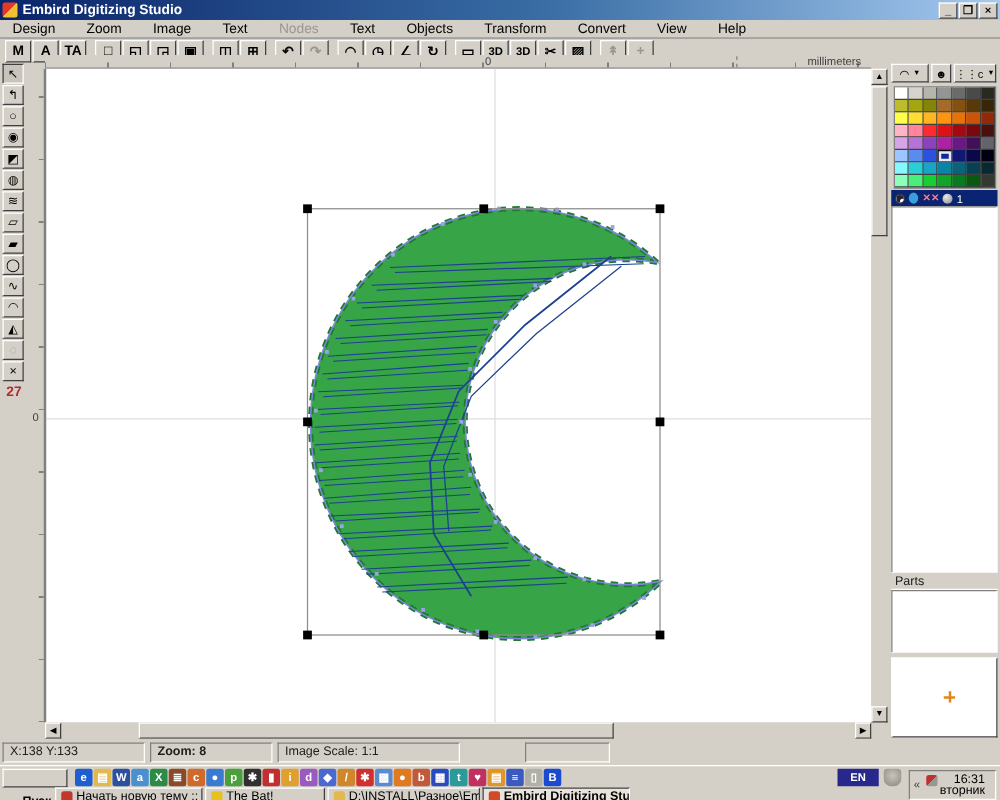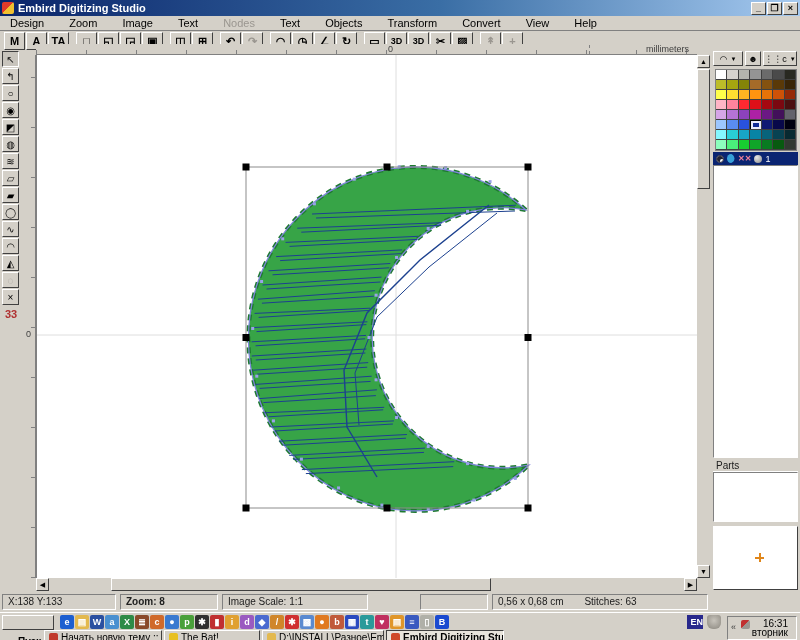--- a/index.html
+++ b/index.html
@@ -83,21 +83,21 @@
   #startbtn { position:absolute; left:2px; top:2px; width:52px; height:15px; display:flex; align-items:center; gap:20px; padding-left:3px; font-weight:bold; font-size:10px;flex-direction:column; }
   .flag { width:9px; height:9px; display:grid; grid-template-columns:1fr 1fr; }
   .flag i { display:block; }
   #quicklaunch { position:absolute; left:60px; top:2px; display:flex; gap:1px; }
   .qlicon { width:14px; height:14px; border-radius:2px; font-size:9px; font-weight:bold; color:#fff; display:flex; align-items:center; justify-content:center; }
   #taskwins { position:absolute; left:44px; top:17px; display:flex; gap:2px; }
   .taskwin { height:14px; display:flex; align-items:center; gap:3px; padding:0 4px; font-size:10px; white-space:nowrap; overflow:hidden; }
   .taskwin.active { font-weight:bold; background:#e8e4dc; border-color:#404040 #ffffff #ffffff #404040; }
   .twicon { width:9px; height:9px; border-radius:2px; flex:0 0 auto; }
   #tray { position:absolute; right:0; top:0; height:28px; display:flex; align-items:center; }
-  #langbox { width:16px; height:14px; background:#28288c; color:#fff; font-size:9px; font-weight:bold; text-align:right; line-height:14px; margin-top:-10px; }
+  #langbox { width:33px; height:14px; background:#28288c; color:#fff; font-size:9px; font-weight:bold; text-align:center; line-height:14px; margin-top:-10px; }
   #handicon { width:14px; height:14px; margin:-10px 4px 0 4px; background:radial-gradient(circle at 50% 40%,#c8c4bc,#8a867e); border-radius:3px 3px 6px 6px; }
   #clockcell { width:70px; height:24px; margin:2px 3px 0 2px; font-size:10px; position:relative; }
   #clockcell .time { position:absolute; right:8px; top:1px; }
   #clockcell .day { position:absolute; right:8px; bottom:1px; }
   #clockcell .chev { position:absolute; left:3px; top:5px; font-size:9px; color:#404040; }
   #clockcell .trayico { position:absolute; left:13px; top:3px; width:9px; height:9px; background:linear-gradient(135deg,#c03030 0 50%,#9a9690 50% 100%); border-radius:2px; }
 </style>
 </head>
 <body>
 
@@ -220,21 +220,21 @@
       <div class="ltool raised">≋</div>
       <div class="ltool raised">▱</div>
       <div class="ltool raised">▰</div>
       <div class="ltool raised">◯</div>
       <div class="ltool raised">∿</div>
       <div class="ltool raised">◠</div>
       <div class="ltool raised">◭</div>
       <div class="ltool raised dis">◌</div>
       <div class="ltool raised">×</div>
     </div>
-  <div id="toolnum">33</div>
+  <div id="toolnum">27</div>
 </div>
 
 <div id="canvas" class="abs">
   <svg id="cansvg" width="661" height="523" viewBox="0 0 661 523" xmlns="http://www.w3.org/2000/svg">
       <line x1="359" y1="0" x2="359" y2="523" stroke="#dedede" stroke-width="1"></line>
       <line x1="0" y1="280" x2="661" y2="280" stroke="#dedede" stroke-width="1"></line>
       <path d="M489,155 A167,172 0 1 0 492,410 A130,130 0 1 1 489,155 Z" fill="#37a447" stroke="#1e7a30" stroke-width="4" stroke-dasharray="6 5"></path>
       <path d="M489,155 A167,172 0 1 0 492,410 A130,130 0 1 1 489,155 Z" fill="none" stroke="#8086de" stroke-width="1.2"></path>
       <line x1="275.01701414766967" y1="159" x2="478.98298585233033" y2="150.2" stroke="#1c418f" stroke-width="1"></line>
       <line x1="477.98298585233033" y1="156" x2="279.01701414766967" y2="163" stroke="#1c418f" stroke-width="1"></line>
@@ -409,24 +409,20 @@
   <div id="preview" class="raised">
     <span class="plus-marker"></span>
   </div>
 </div>
 
 <div id="statusbar" class="abs">
   <span class="spanel sunkpanel" style="left:2px; width:114px;">X:138  Y:133</span>
   <span class="spanel sunkpanel" style="left:120px; width:98px;font-weight:bold;">Zoom: 8</span>
   <span class="spanel sunkpanel" style="left:222px; width:146px;">Image Scale: 1:1</span>
   <span class="spanel sunkpanel" style="left:420px; width:68px; background:#d4d0c8;"></span>
-  <span class="spanel sunkpanel" style="left:492px; width:216px;">
-    <span>0,56 x 0,68 cm</span>
-    <span style="margin-left:18px;">Stitches: 63</span>
-  </span>
 </div>
 
 <div id="taskbar" class="abs">
   <span id="startbtn" class="raised">
     <span class="flag">
       <i style="background:#d03020;"></i>
         <i style="background:#3aa03a;"></i>
         <i style="background:#2a5ad0;"></i>
         <i style="background:#e0b020;"></i>
     </span>

